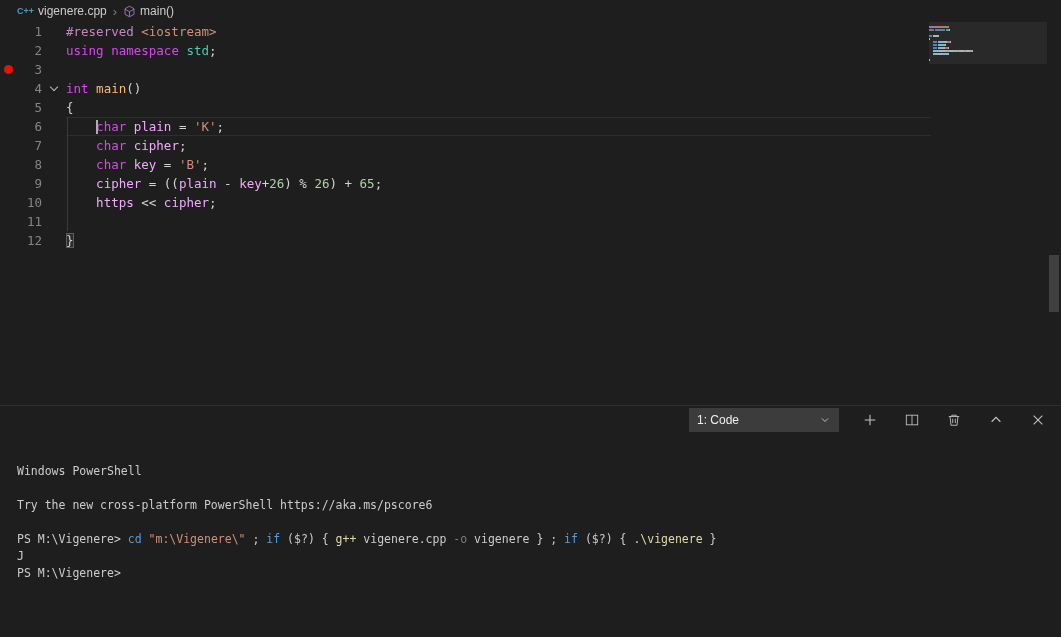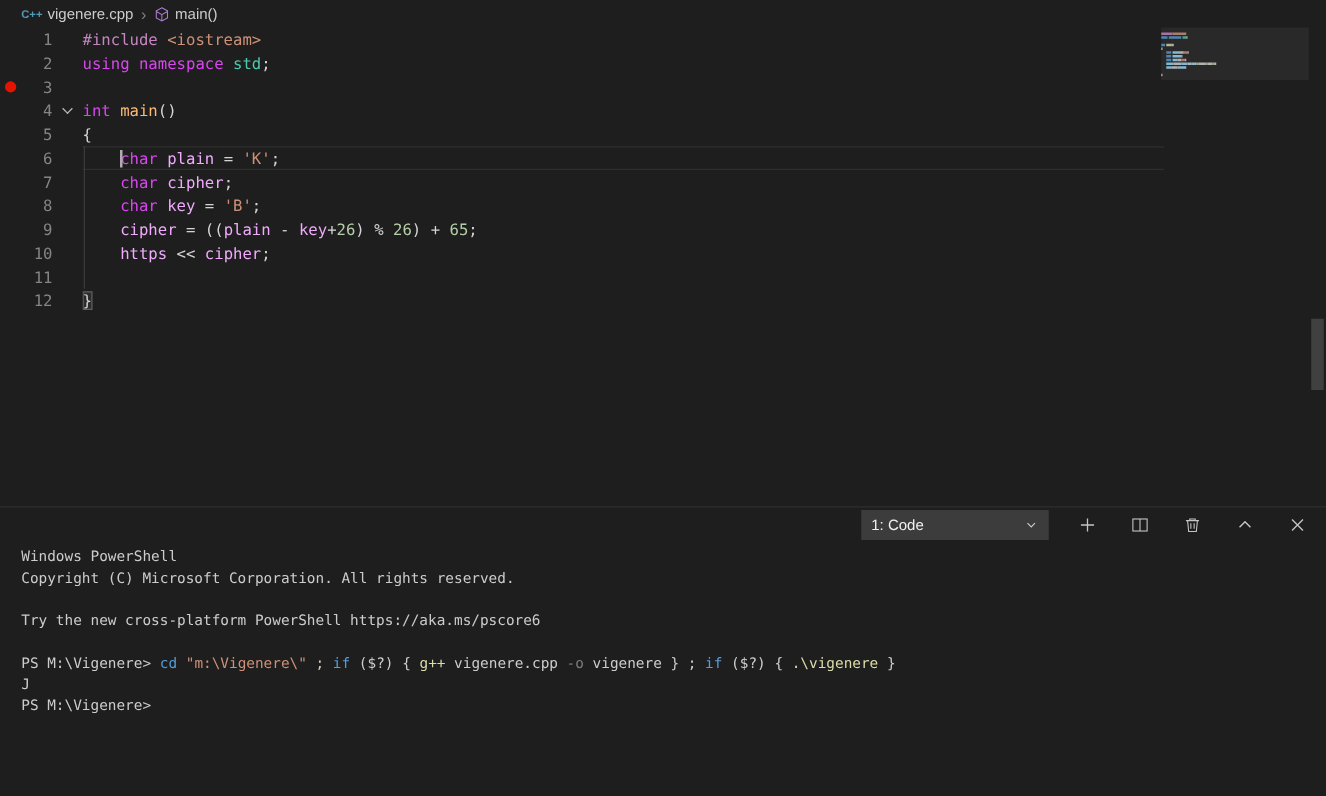--- a/index.html
+++ b/index.html
@@ -48,21 +48,21 @@
   .panel { position: absolute; top: 405px; left: 0; width: 1061px; height: 232px; border-top: 1px solid #2f2f2f; background: #1e1e1e; }
   .panel-header { height: 27px; display: flex; align-items: center; padding: 0 12px 0 17px; }
   .tabs { display: flex; gap: 22px; font-family: "Liberation Sans", sans-serif; font-size: 11px; letter-spacing: 0.4px; color: #969696; }
   .tab { padding: 6px 1px 4px; cursor: pointer; }
   .tab.active { color: #e7e7e7; border-bottom: 1px solid #e7e7e7; }
   .header-right { margin-left: auto; display: flex; align-items: center; gap: 20px; }
   .dropdown { width: 150px; height: 24px; background: #3c3c3c; color: #f0f0f0; font-family: "Liberation Sans", sans-serif; font-size: 12px; display: flex; align-items: center; justify-content: space-between; padding: 0 8px; cursor: pointer; }
   .icon-btn { width: 22px; height: 22px; display: flex; align-items: center; justify-content: center; cursor: pointer; }
 
   
-  .terminal { padding: 4px 0 0 17px; font-size: 11.5px; line-height: 17px; color: #cccccc; }
+  .terminal { padding: 4px 0 0 17px; font-size: 11.5px; line-height: 17px; color: #cccccc; margin-top: 26px; }
   .t-line { height: 17px; white-space: pre; }
 </style>
 <style>.tk-kw{color:#c586c0}
 .tk-type{color:#d946ef}
 .tk-fn{color:#fdba74}
 .tk-var{color:#f0abfc}
 .tk-str{color:#ce9178}
 .tk-num{color:#b5cea8}
 .tk-pln{color:#d4d4d4}
 .tk-cls{color:#4ec9b0}
@@ -86,21 +86,21 @@
       <path d="M8 1.5l5.5 3v7l-5.5 3-5.5-3v-7z"></path>
       <path d="M8 8.2l5.5-3M8 8.2L2.5 5.2M8 8.2v6"></path>
     </svg>
     <span>main()</span>
   </span>
 </div>
 
 <div class="editor">
   <div class="indent-guide"></div>
   <div id="editor-lines">
-      <div class="line"><div class="gutter">1</div><div class="fold"></div><div class="body"><span class="tk-kw">#include </span><span class="tk-str">&lt;iostream&gt;</span></div></div>
+      <div class="line"><div class="gutter">1</div><div class="fold"></div><div class="body"><span class="tk-kw">#reserved </span><span class="tk-str">&lt;iostream&gt;</span></div></div>
       <div class="line"><div class="gutter">2</div><div class="fold"></div><div class="body"><span class="tk-type">using</span><span class="tk-pln"> </span><span class="tk-type">namespace</span><span class="tk-pln"> </span><span class="tk-cls">std</span><span class="tk-pln">;</span></div></div>
       <div class="line"><div class="gutter">3<span class="breakpoint"></span></div><div class="fold"></div><div class="body"></div></div>
       <div class="line"><div class="gutter">4</div><div class="fold"><span class="chev"></span></div><div class="body"><span class="tk-type">int</span><span class="tk-pln"> </span><span class="tk-fn">main</span><span class="tk-pln">()</span></div></div>
       <div class="line"><div class="gutter">5</div><div class="fold"></div><div class="body"><span class="tk-pln">{</span></div></div>
       <div class="line current"><div class="gutter">6</div><div class="fold"></div><div class="body"><span class="tk-pln">    </span><span class="caret"></span><span class="tk-type">char</span><span class="tk-pln"> </span><span class="tk-var">plain</span><span class="tk-pln"> = </span><span class="tk-str">'K'</span><span class="tk-pln">;</span></div></div>
       <div class="line"><div class="gutter">7</div><div class="fold"></div><div class="body"><span class="tk-pln">    </span><span class="tk-type">char</span><span class="tk-pln"> </span><span class="tk-var">cipher</span><span class="tk-pln">;</span></div></div>
       <div class="line"><div class="gutter">8</div><div class="fold"></div><div class="body"><span class="tk-pln">    </span><span class="tk-type">char</span><span class="tk-pln"> </span><span class="tk-var">key</span><span class="tk-pln"> = </span><span class="tk-str">'B'</span><span class="tk-pln">;</span></div></div>
       <div class="line"><div class="gutter">9</div><div class="fold"></div><div class="body"><span class="tk-pln">    </span><span class="tk-var">cipher</span><span class="tk-pln"> = ((</span><span class="tk-var">plain</span><span class="tk-pln"> - </span><span class="tk-var">key</span><span class="tk-pln">+</span><span class="tk-num">26</span><span class="tk-pln">) % </span><span class="tk-num">26</span><span class="tk-pln">) + </span><span class="tk-num">65</span><span class="tk-pln">;</span></div></div>
       <div class="line"><div class="gutter">10</div><div class="fold"></div><div class="body"><span class="tk-pln">    </span><span class="tk-var">https</span><span class="tk-pln"> &lt;&lt; </span><span class="tk-var">cipher</span><span class="tk-pln">;</span></div></div>
       <div class="line"><div class="gutter">11</div><div class="fold"></div><div class="body"></div></div>
@@ -217,21 +217,20 @@
       </div>
       <div class="icon-btn">
         <svg width="14" height="14" viewBox="0 0 16 16" stroke="#c5c5c5" stroke-width="1.2">
           <path d="M3 3l10 10M13 3L3 13"></path>
         </svg>
       </div>
     </div>
   </div>
   <div class="terminal" id="terminal">
       <div class="t-line"><span class="tt-w">Windows PowerShell</span></div>
-      <div class="t-line"><span class="tt-w">Copyright (C) Microsoft Corporation. All rights reserved.</span></div>
       <div class="t-line">&nbsp;</div>
       <div class="t-line"><span class="tt-w">Try the new cross-platform PowerShell https://aka.ms/pscore6</span></div>
       <div class="t-line">&nbsp;</div>
       <div class="t-line"><span class="tt-w">PS M:\Vigenere&gt; </span><span class="tt-b">cd</span><span class="tt-w"> </span><span class="tt-o">"m:\Vigenere\"</span><span class="tt-w"> ; </span><span class="tt-b">if</span><span class="tt-w"> (</span><span class="tt-w">$?</span><span class="tt-w">) { </span><span class="tt-y">g++</span><span class="tt-w"> vigenere.cpp </span><span class="tt-g">-o</span><span class="tt-w"> vigenere } ; </span><span class="tt-b">if</span><span class="tt-w"> (</span><span class="tt-w">$?</span><span class="tt-w">) { </span><span class="tt-y">.\vigenere</span><span class="tt-w"> }</span></div>
       <div class="t-line"><span class="tt-w">J</span></div>
       <div class="t-line"><span class="tt-w">PS M:\Vigenere&gt;</span></div>
     </div>
 </div>
 
 </body></html>

